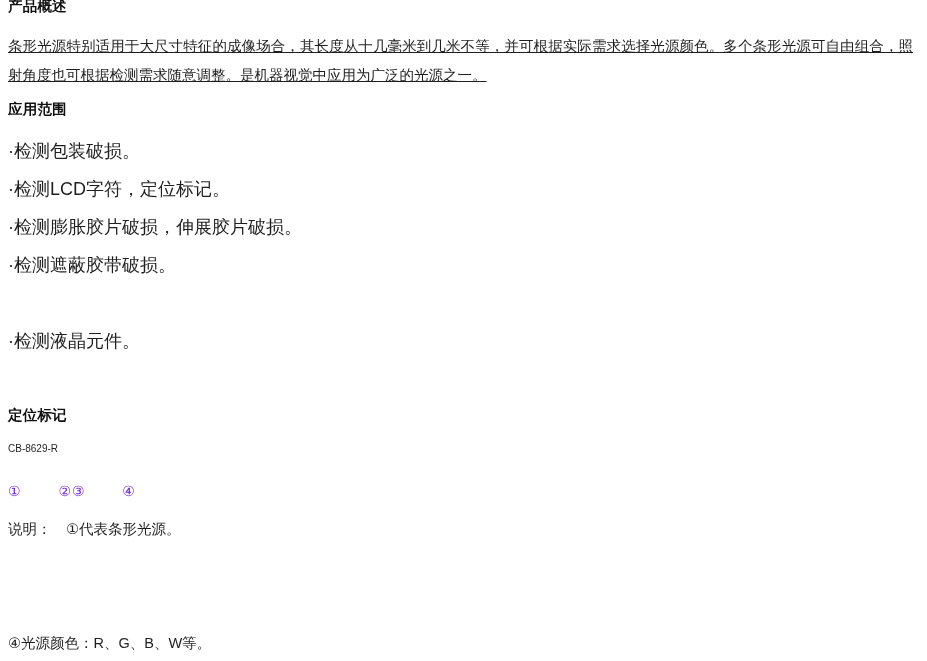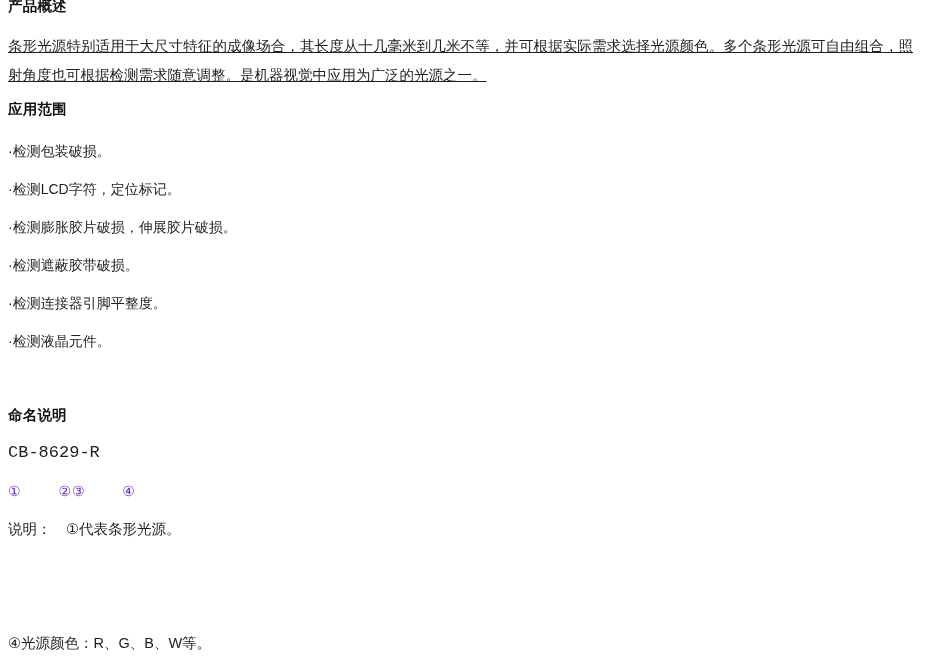--- a/index.html
+++ b/index.html
@@ -46,37 +46,36 @@
     text-decoration: underline;
   }
   .h-scope {
     position: absolute;
     left: 8px;
     top: 100px;
   }
   .bullet {
     position: absolute;
     left: 8px;
-    font-size: 14px;
+    font-size: 18px;
     color: #1f1f1f;
     line-height: 20px;
     white-space: nowrap;
   }
   .h-naming {
     position: absolute;
     left: 8px;
     top: 406px;
   }
   .model {
     position: absolute;
     left: 8px;
     top: 443px;
-    font-size: 17px;
+    font-size: 10px;
     color: #1f1f1f;
-    font-family: Liberation Mono, monospace;
   }
   .circles {
     position: absolute;
     left: 8px;
     top: 483px;
     font-size: 14px;
     color: #6d28d9;
     letter-spacing: 1px;
     font-family: Liberation Mono, monospace;
   }
@@ -116,24 +115,23 @@
   <div class="heading h-overview">产品概述</div>
 
   <div class="para">条形光源特别适用于大尺寸特征的成像场合，其长度从十几毫米到几米不等，并可根据实际需求选择光源颜色。多个条形光源可自由组合，照射角度也可根据检测需求随意调整。是机器视觉中应用为广泛的光源之一。</div>
 
   <div class="heading h-scope">应用范围</div>
 
   <div class="bullet" style="top:141px">·检测包装破损。</div>
   <div class="bullet" style="top:179px">·检测LCD字符，定位标记。</div>
   <div class="bullet" style="top:217px">·检测膨胀胶片破损，伸展胶片破损。</div>
   <div class="bullet" style="top:255px">·检测遮蔽胶带破损。</div>
-  <div class="bullet" style="top:293px">·检测连接器引脚平整度。</div>
   <div class="bullet" style="top:331px">·检测液晶元件。</div>
 
-  <div class="heading h-naming">命名说明</div>
+  <div class="heading h-naming">定位标记</div>
 
   <div class="model">CB-8629-R</div>
 
   <div class="circles">
     <span>①</span>
     <span class="gap1"></span>
     <span>②③</span>
     <span class="gap1"></span>
     <span>④</span>
   </div>

